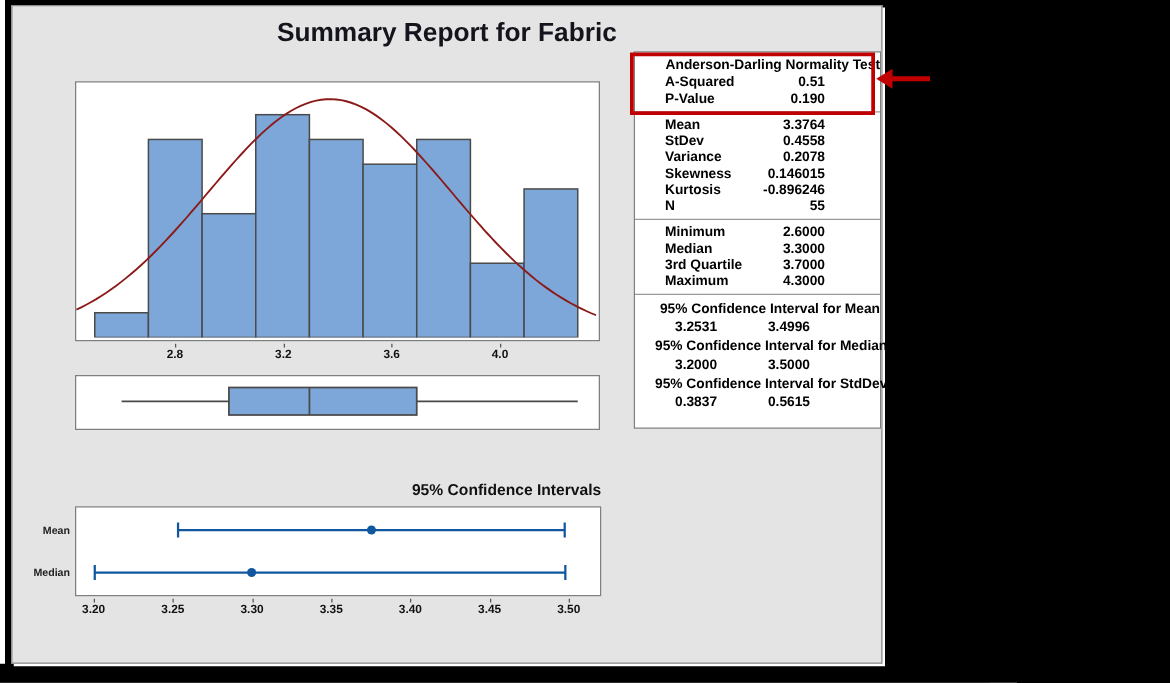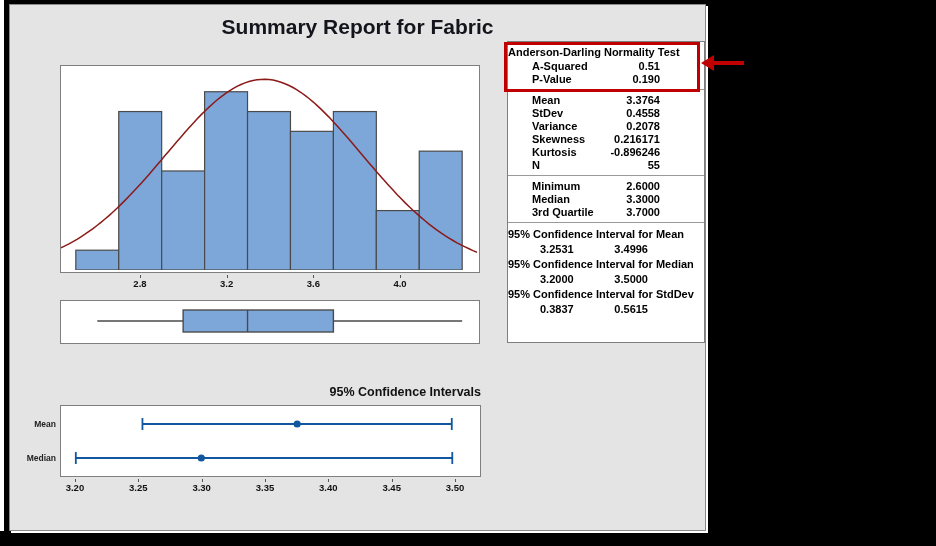--- a/index.html
+++ b/index.html
@@ -21,21 +21,21 @@
           font-weight:bold;color:#111;white-space:nowrap;}
   .tick-mark{position:absolute;top:0;width:1px;height:3px;background:#555;}
   .ci-title{position:absolute;left:50px;top:380px;width:421px;text-align:right;
           font-size:12.5px;font-weight:bold;color:#111;}
   .ci-ylabel{position:absolute;left:4px;width:42px;text-align:right;font-size:8.5px;
           font-weight:bold;color:#222;}
   .ci-ylabel-mean{top:414px;}
   .ci-ylabel-median{top:448px;}
   .stats-panel{position:absolute;left:497px;top:36px;width:198px;height:302px;background:#fff;
           border:1px solid #7f7f7f;box-sizing:border-box;padding-top:3px;color:#000;}
-  .sheader{text-align:left;font-size:11px;font-weight:bold;height:15px;line-height:15px;white-space:nowrap;}
+  .sheader{text-align:right;font-size:11px;font-weight:bold;height:15px;line-height:15px;white-space:nowrap;padding-left:16px;}
   .srow{display:flex;justify-content:space-between;height:13px;line-height:13px;
           padding:0 44px 0 24px;font-size:11px;font-weight:bold;}
   .civals{display:flex;justify-content:space-between;height:15px;line-height:15px;
           padding:0 56px 0 32px;font-size:11px;font-weight:bold;}
   .sdiv{border-top:1px solid #999;margin:3px 0 4px 0;}
   .red-rect{position:absolute;left:494px;top:37px;width:196px;height:50px;
           border:3px solid #c00000;box-sizing:border-box;background:transparent;}
   .report-footer{position:absolute;left:12px;top:501px;font-size:14px;font-style:italic;color:#111;}
   .arrow-svg{position:absolute;left:700px;top:52px;}
   .callout{position:absolute;left:743px;top:19px;width:191px;height:97px;background:#fff;
@@ -135,21 +135,21 @@
         <div class="srow">
           <span>StDev</span>
           <span>0.4558</span>
         </div>
         <div class="srow">
           <span>Variance</span>
           <span>0.2078</span>
         </div>
         <div class="srow">
           <span>Skewness</span>
-          <span>0.216171</span>
+          <span>0.146015</span>
         </div>
         <div class="srow">
           <span>Kurtosis</span>
           <span>-0.896246</span>
         </div>
         <div class="srow">
           <span>N</span>
           <span>55</span>
         </div>
         <div class="sdiv"></div>
@@ -157,20 +157,24 @@
           <span>Minimum</span>
           <span>2.6000</span>
         </div>
         <div class="srow">
           <span>Median</span>
           <span>3.3000</span>
         </div>
         <div class="srow">
           <span>3rd Quartile</span>
           <span>3.7000</span>
+        </div>
+        <div class="srow">
+          <span>Maximum</span>
+          <span>4.3000</span>
         </div>
         <div class="sdiv"></div>
         <div class="sheader">95% Confidence Interval for Mean</div>
         <div class="civals">
           <span>3.2531</span>
           <span>3.4996</span>
         </div>
         <div class="sheader">95% Confidence Interval for Median</div>
         <div class="civals">
           <span>3.2000</span>

